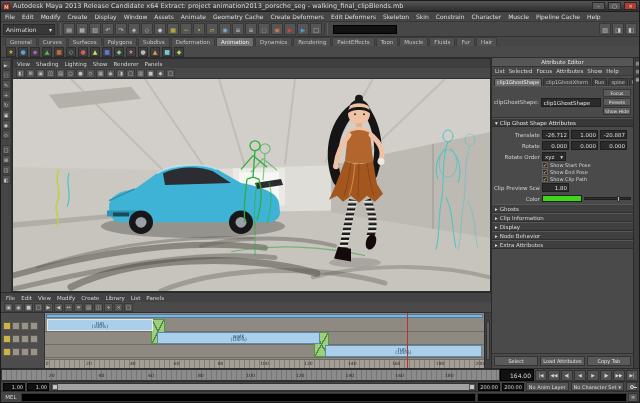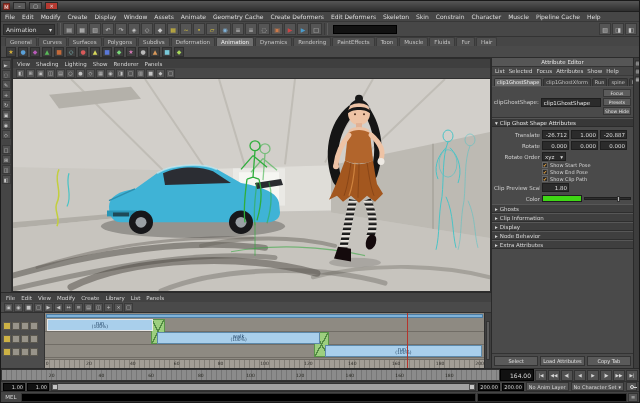--- a/index.html
+++ b/index.html
@@ -175,20 +175,21 @@
   .cmd-icon{width:10px;height:9px;background:#565656;border:1px solid #333;font-size:5px;color:#ccc;
             display:flex;align-items:center;justify-content:center;flex:none;}
 </style>
 </head>
 <body>
 
 <div class="app">
 
   <div class="titlebar">
     <span class="app-icon">M</span>
+    <span class="title-text">Autodesk Maya 2013 Release Candidate x64 Extract: project animation2013_porsche_seg - walking_final_clipBlends.mb</span>
     <span class="win-btn">–</span>
     <span class="win-btn">▢</span>
     <span class="win-btn close">✕</span>
   </div>
 
   <div class="menubar">
 
   <span class="menu-item">File</span>
       <span class="menu-item">Edit</span>
       <span class="menu-item">Modify</span>

